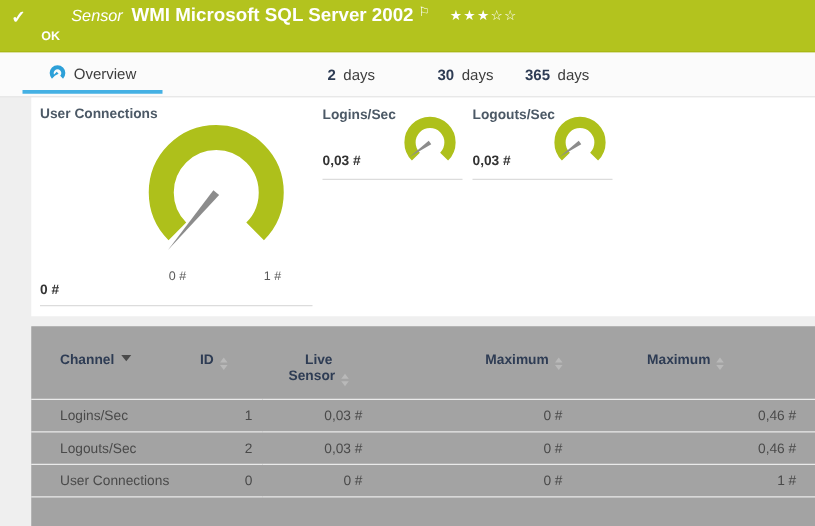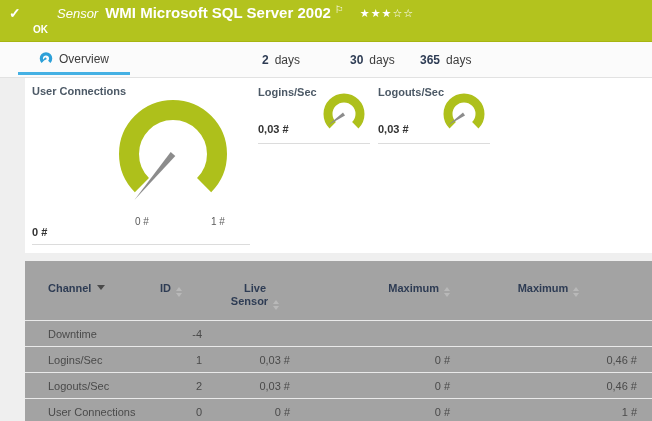--- a/index.html
+++ b/index.html
@@ -206,27 +206,20 @@
         <th class="h-max">
           <span>Maximum</span><span class="sort">
               <i class="u"></i>
               <i class="d"></i>
             </span>
         </th>
       </tr>
     </thead>
     <tbody>
       <tr>
-        <td class="c-channel">Downtime</td>
-        <td class="c-id">-4</td>
-        <td class="c-last"></td>
-        <td class="c-min"></td>
-        <td class="c-max"></td>
-      </tr>
-      <tr>
         <td class="c-channel">Logins/Sec</td>
         <td class="c-id">1</td>
         <td class="c-last">0,03 #</td>
         <td class="c-min">0 #</td>
         <td class="c-max">0,46 #</td>
       </tr>
       <tr>
         <td class="c-channel">Logouts/Sec</td>
         <td class="c-id">2</td>
         <td class="c-last">0,03 #</td>

